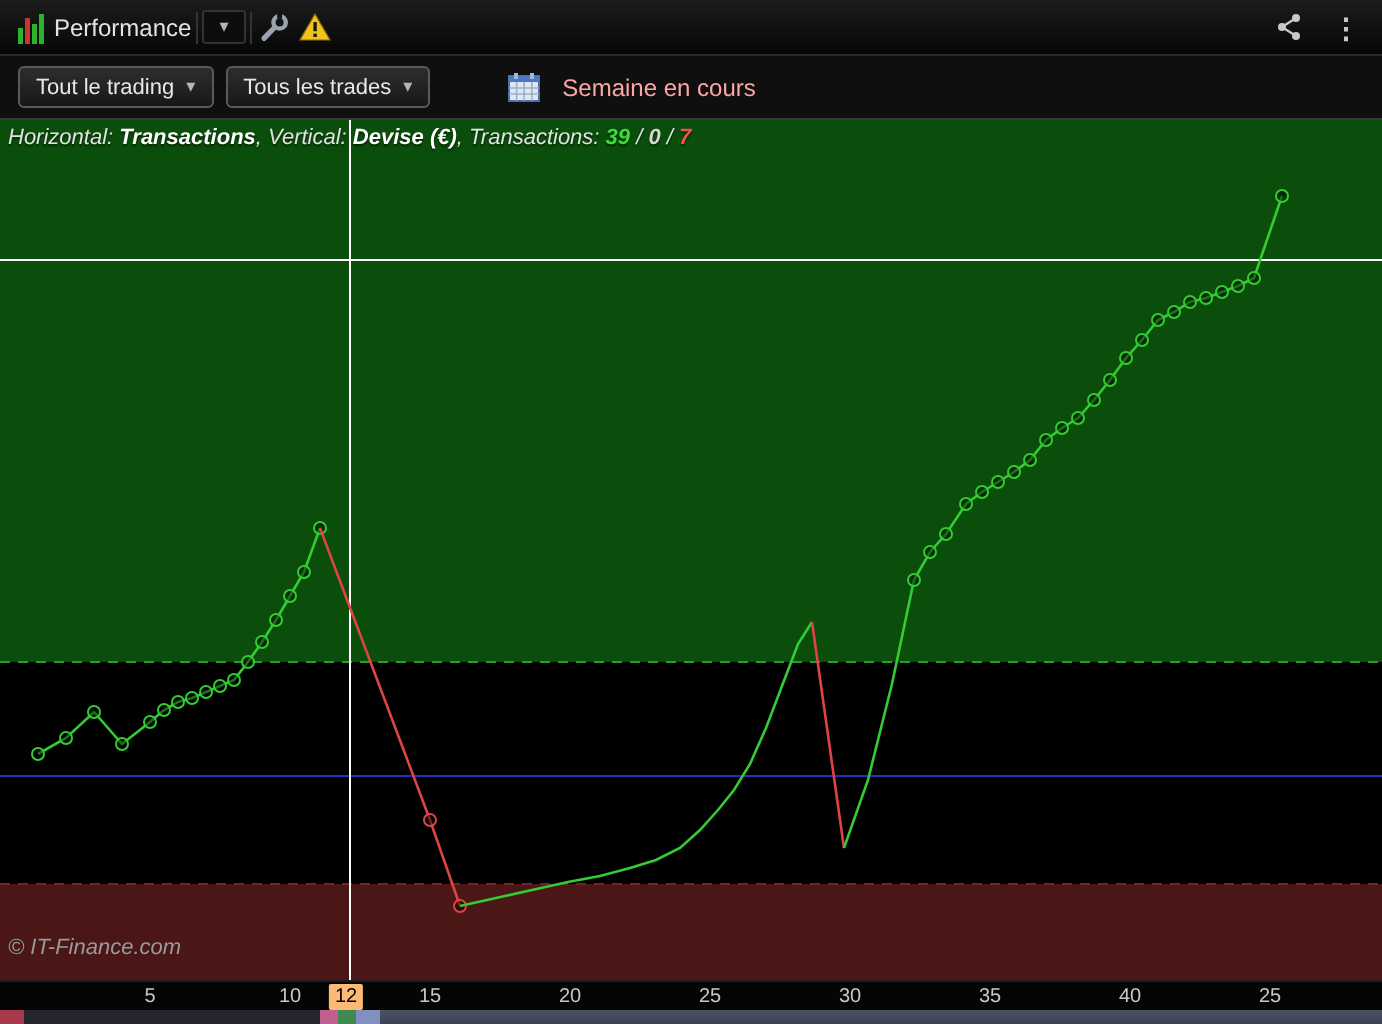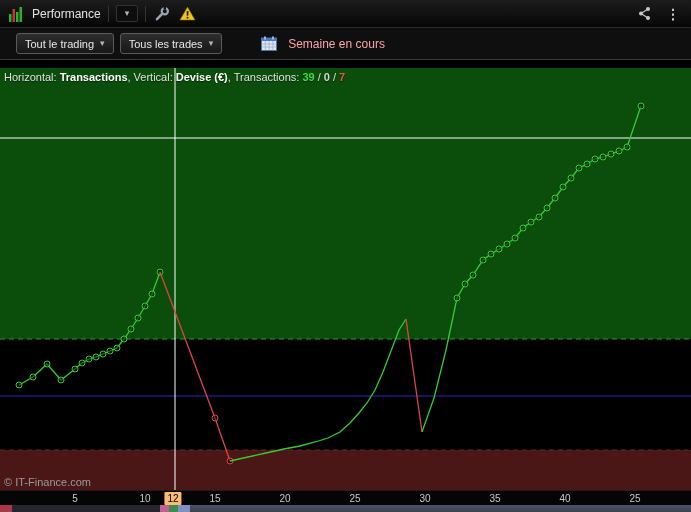--- a/index.html
+++ b/index.html
@@ -2,42 +2,42 @@
 <html><head>
 <meta charset="utf-8">
 <style>
   html,body{margin:0;padding:0;background:#000;overflow:hidden;}
   body{width:691px;height:512px;font-family:"Liberation Sans",sans-serif;-webkit-font-smoothing:antialiased;}
   .app{position:relative;width:691px;height:512px;background:#000;}
 
   
   .topbar{position:absolute;top:0;left:0;width:691px;height:28px;box-sizing:border-box;
     background:linear-gradient(#1c1c1c,#060606);border-bottom:1px solid #2a2a2a;
-    display:flex;align-items:center;gap:7px;padding:0 7px;}
+    display:flex;align-items:center;gap:2px;padding:0 7px;}
   .tb-label{font-size:12px;color:#e3e3e3;}
   .dd-plain{display:flex;align-items:center;gap:5px;padding:3px 8px;border:1px solid #333;
     background:#0d0d0d;border-radius:2px;cursor:default;}
   .dd-plain b{font-size:12px;color:#fff;}
   .arrow{font-size:9px;color:#b5b5b5;line-height:1;}
   .vsep{width:1px;height:16px;background:#333;}
   .icon-btn{display:flex;align-items:center;justify-content:center;min-width:18px;height:18px;cursor:default;}
   .tb-right{margin-left:auto;display:flex;align-items:center;gap:11px;padding-right:2px;}
   .menu-dots{font-size:14px;color:#c8c8c8;font-weight:bold;}
 
   
   .filterbar{position:absolute;top:28px;left:0;width:691px;height:32px;box-sizing:border-box;
-    background:#0f0f0f;border-bottom:1px solid #383838;display:flex;align-items:center;gap:6px;padding:0 16px;}
+    background:#0f0f0f;border-bottom:1px solid #383838;display:flex;align-items:center;gap:6px;padding:0 9px;}
   .fbtn{display:flex;align-items:center;gap:6px;height:21px;padding:0 8px;font-size:11px;color:#e8e8e8;
     background:linear-gradient(#2e2e2e,#171717);border:1px solid #5a5a5a;border-radius:3px;
     font-family:inherit;cursor:default;}
   .cal-wrap{margin-left:32px;}
   .period{font-size:12px;color:#fca5a5;margin-left:4px;}
 
   
-  .chart-area{position:absolute;top:68px;left:0;width:571px;height:430px;}
+  .chart-area{position:absolute;top:60px;left:0;width:571px;height:430px;font-style:italic;}
   #chart-svg{position:absolute;top:0;left:0;display:block;}
   .chart-header{position:absolute;top:3px;left:4px;font-size:11px;white-space:nowrap;text-shadow:0 1px 1px rgba(0,0,0,.5);}
   .hseg-plain{color:#e2e2e2;}
   .hseg-bold{color:#ffffff;font-weight:bold;}
   .hseg-win{color:#3ddc3d;font-weight:bold;}
   .hseg-neutral{color:#d6d6d6;font-weight:bold;}
   .hseg-loss{color:#f05050;font-weight:bold;}
   .watermark{position:absolute;left:4px;bottom:10px;font-size:11px;color:#9a9a9a;}
 
   

